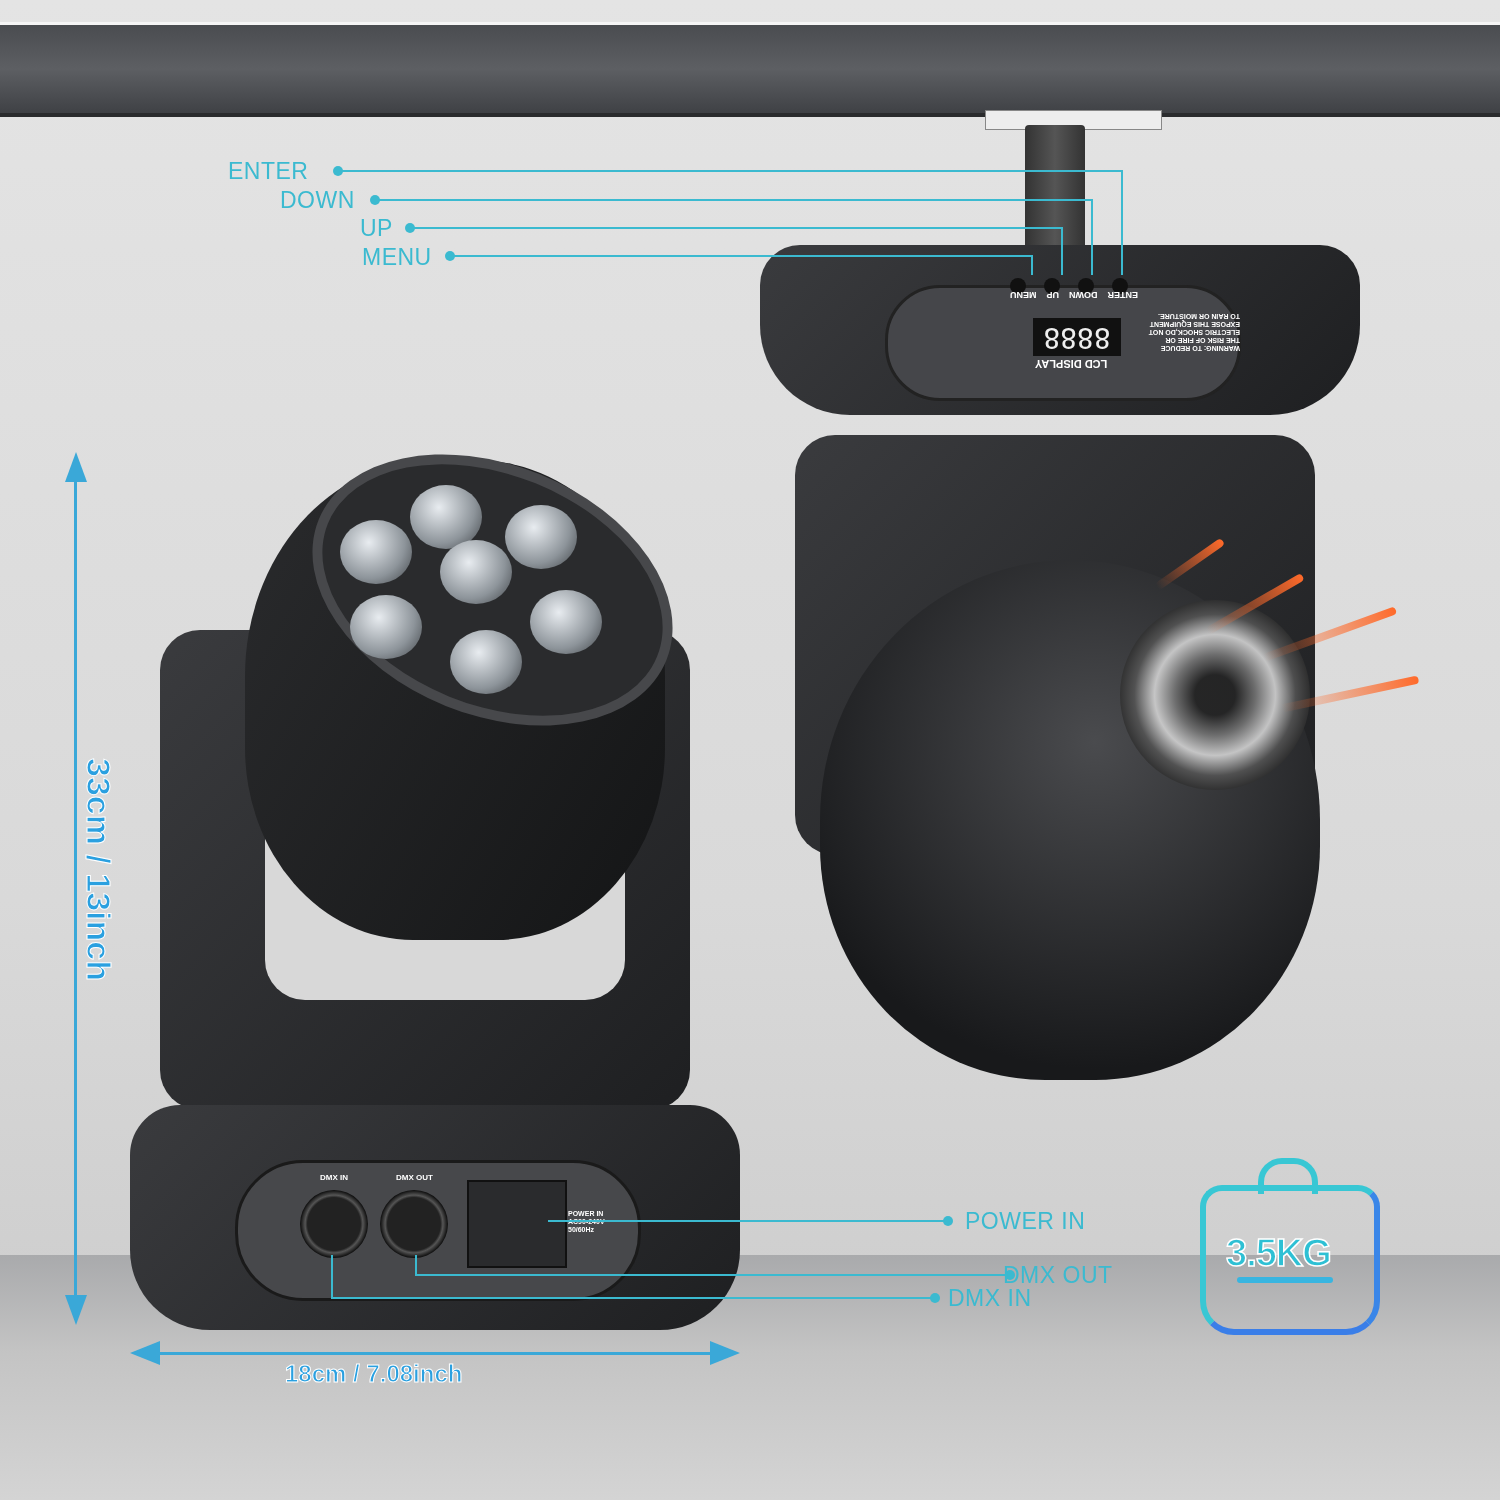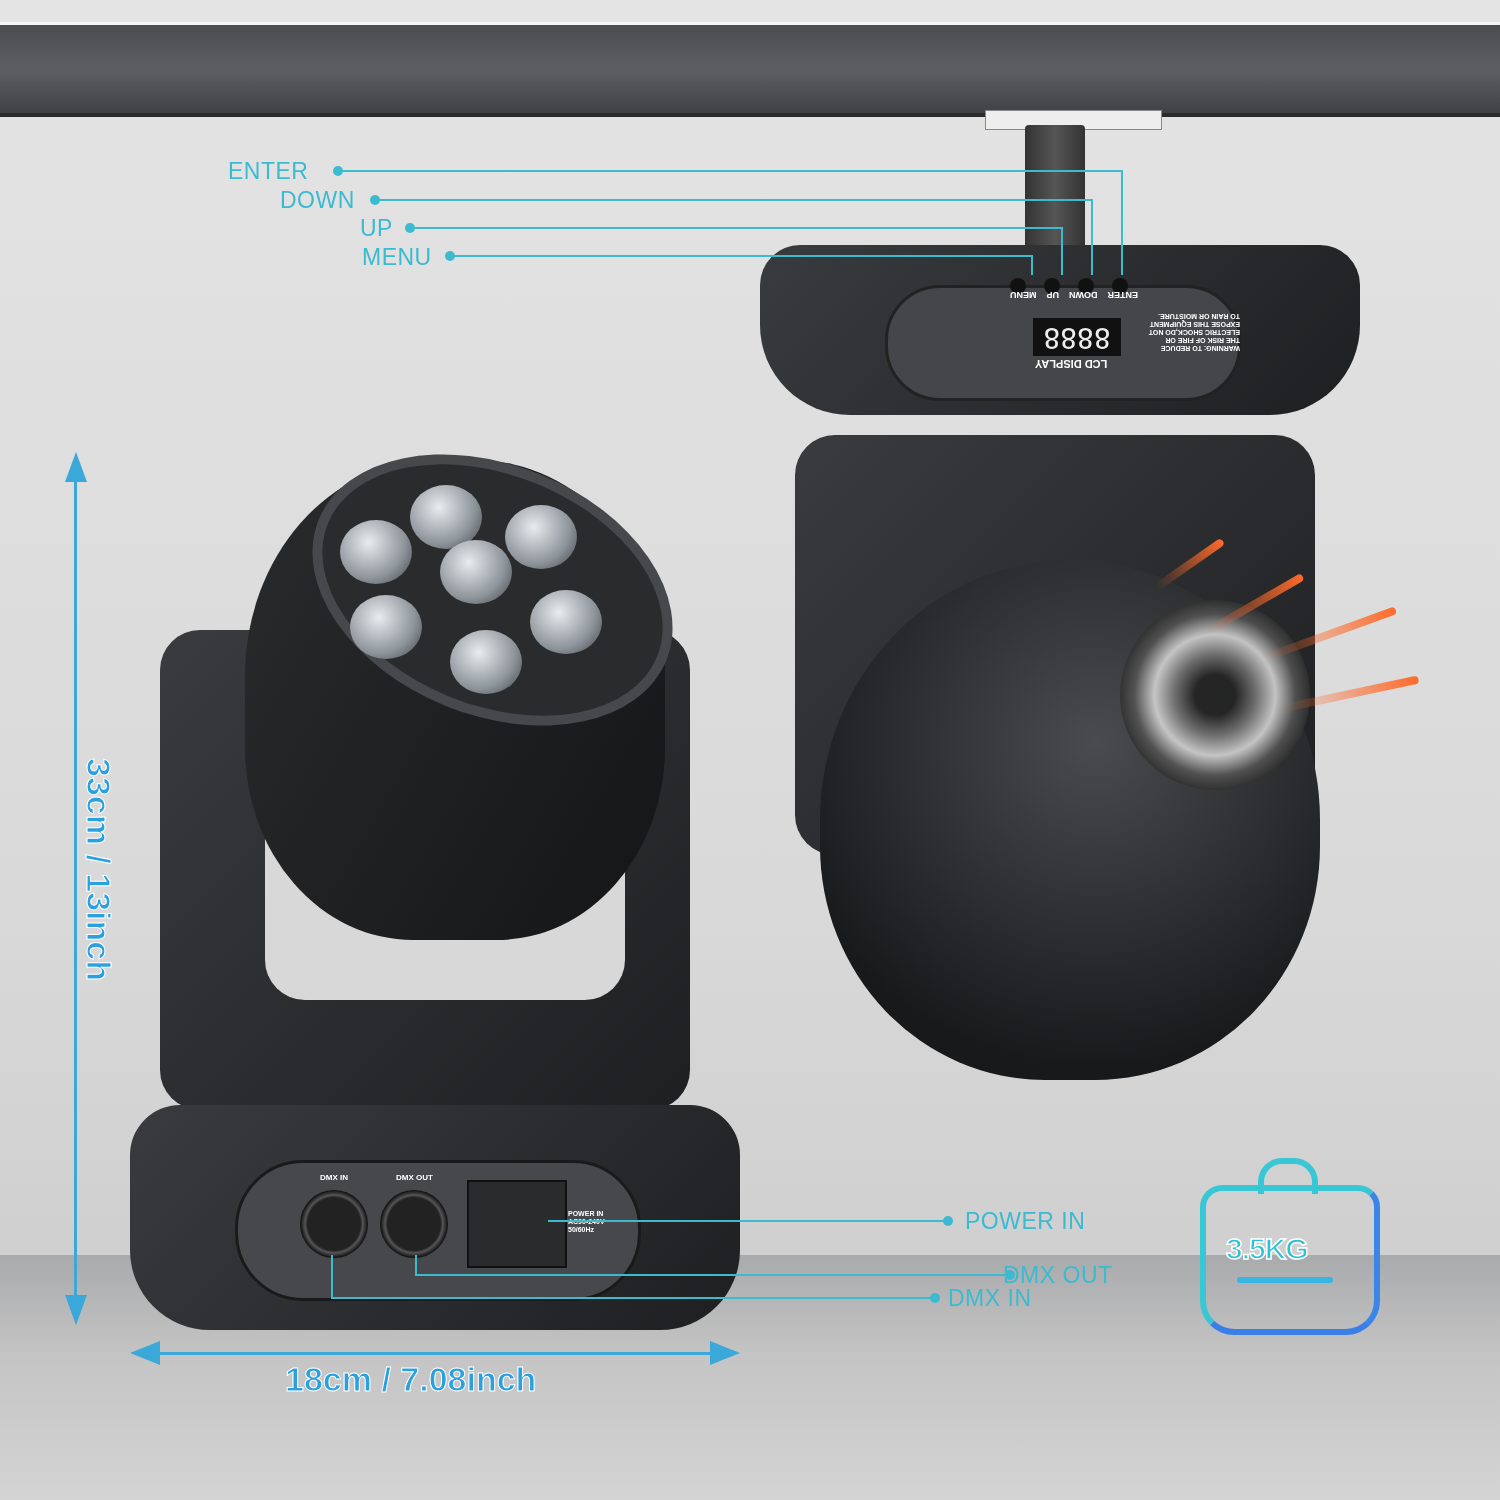--- a/index.html
+++ b/index.html
@@ -42,24 +42,24 @@
   .io-lbl{position:absolute;color:#fff;font-size:8px;font-weight:bold;}
   .iec{position:absolute;left:467px;top:1180px;width:96px;height:84px;background:#2a2b2d;border:2px solid #111;}
   .pw-text{position:absolute;left:568px;top:1210px;color:#fff;font-size:7px;font-weight:bold;line-height:8px;}
   .dim-v{position:absolute;left:74px;top:460px;width:3px;height:860px;background:#3aa8d8;}
   .arr-up{position:absolute;left:65px;top:452px;width:0;height:0;border-left:11px solid transparent;border-right:11px solid transparent;border-bottom:30px solid #3aa8d8;}
   .arr-down{position:absolute;left:65px;top:1295px;width:0;height:0;border-left:11px solid transparent;border-right:11px solid transparent;border-top:30px solid #3aa8d8;}
   .dim-v-text{position:absolute;left:-52px;top:850px;width:300px;transform:rotate(90deg);color:#2aa0e0;font-size:34px;font-weight:bold;text-align:center;-webkit-text-stroke:1px #fff;}
   .dim-h{position:absolute;left:140px;top:1352px;width:590px;height:3px;background:#3aa8d8;}
   .arr-left{position:absolute;left:130px;top:1341px;border-top:12px solid transparent;border-bottom:12px solid transparent;border-right:30px solid #3aa8d8;}
   .arr-right{position:absolute;left:710px;top:1341px;border-top:12px solid transparent;border-bottom:12px solid transparent;border-left:30px solid #3aa8d8;}
-  .dim-h-text{position:absolute;left:285px;top:1360px;color:#2aa0e0;font-size:34px;font-weight:bold;-webkit-text-stroke:1px #fff;}
+  .dim-h-text{position:absolute;left:285px;top:1360px;color:#2aa0e0;font-size:24px;font-weight:bold;-webkit-text-stroke:1px #fff;}
   .weight{position:absolute;left:1200px;top:1185px;width:168px;height:138px;border:6px solid #35c2d6;border-radius:22px 22px 34px 34px;border-color:#38c7d4 #3a86e8 #3a7ee8 #38c7d4;}
   .weight-handle{position:absolute;left:1258px;top:1158px;width:48px;height:30px;border:6px solid #38c7d4;border-bottom:none;border-radius:24px 24px 0 0;}
-  .weight-text{position:absolute;left:1226px;top:1232px;color:#2ec0d4;font-size:30px;font-weight:bold;-webkit-text-stroke:1.5px #fff;letter-spacing:-1px;}
+  .weight-text{position:absolute;left:1226px;top:1232px;color:#2ec0d4;font-size:38px;font-weight:bold;-webkit-text-stroke:1.5px #fff;letter-spacing:-1px;}
   .weight-bar{position:absolute;left:1237px;top:1277px;width:96px;height:6px;background:#38b5e0;border-radius:3px;}
 </style>
 </head>
 <body>
 
 <div class="floor"></div>
 <div class="truss"></div>
 <div class="clamp"></div>
 <div class="clamp-rod"></div>
 

